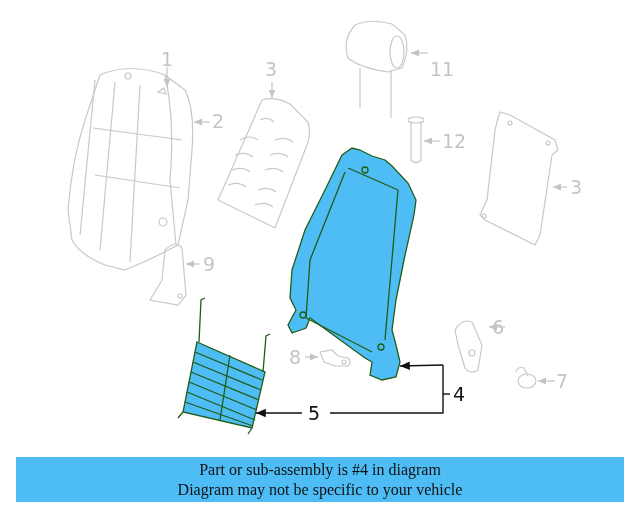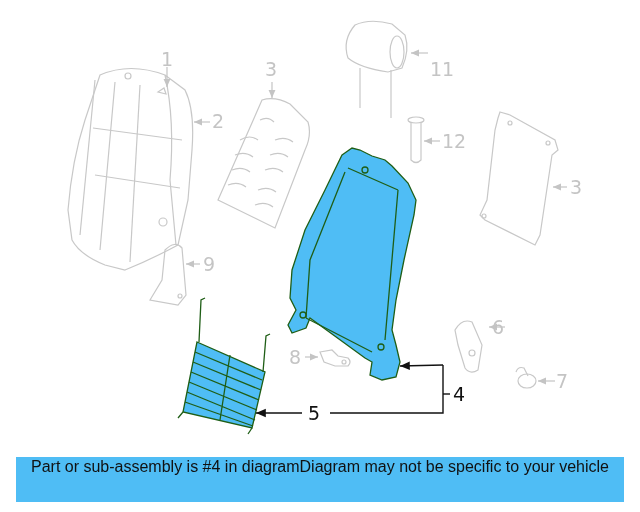--- a/index.html
+++ b/index.html
@@ -4,22 +4,22 @@
   <style>
     html, body { margin: 0; padding: 0; background: #ffffff; }
     body { width: 640px; height: 512px; position: relative; overflow: hidden; font-family: "DejaVu Sans", sans-serif; }
     #diagram { position: absolute; left: 0; top: 0; width: 640px; height: 512px; }
     .callout { position: absolute; font-family: "DejaVu Sans", sans-serif; font-size: 19px; line-height: 1; }
     .callout.ghost { color: #c4c4c4; }
     .callout.active { color: #111111; }
     #banner {
       position: absolute; left: 16px; top: 457px; width: 608px; height: 45px;
       background: #4fbdf5; color: #111111; text-align: center;
-      font-family: Liberation Sans, sans-serif; font-size: 16px; line-height: 20px;
-      display: flex; flex-direction: row; justify-content: center;
+      font-family: Liberation Serif, serif; font-size: 16px; line-height: 20px;
+      display: flex; flex-direction: column; justify-content: center;
     }
   </style>
 </head>
 <body>
 
 <svg id="diagram" viewBox="0 0 640 512" xmlns="http://www.w3.org/2000/svg">
   <defs>
     <marker id="arrG" markerWidth="8" markerHeight="8" refX="7" refY="4" orient="auto">
       <path d="M0,1 L7,4 L0,7 Z" fill="#c4c4c4"></path>
     </marker>

